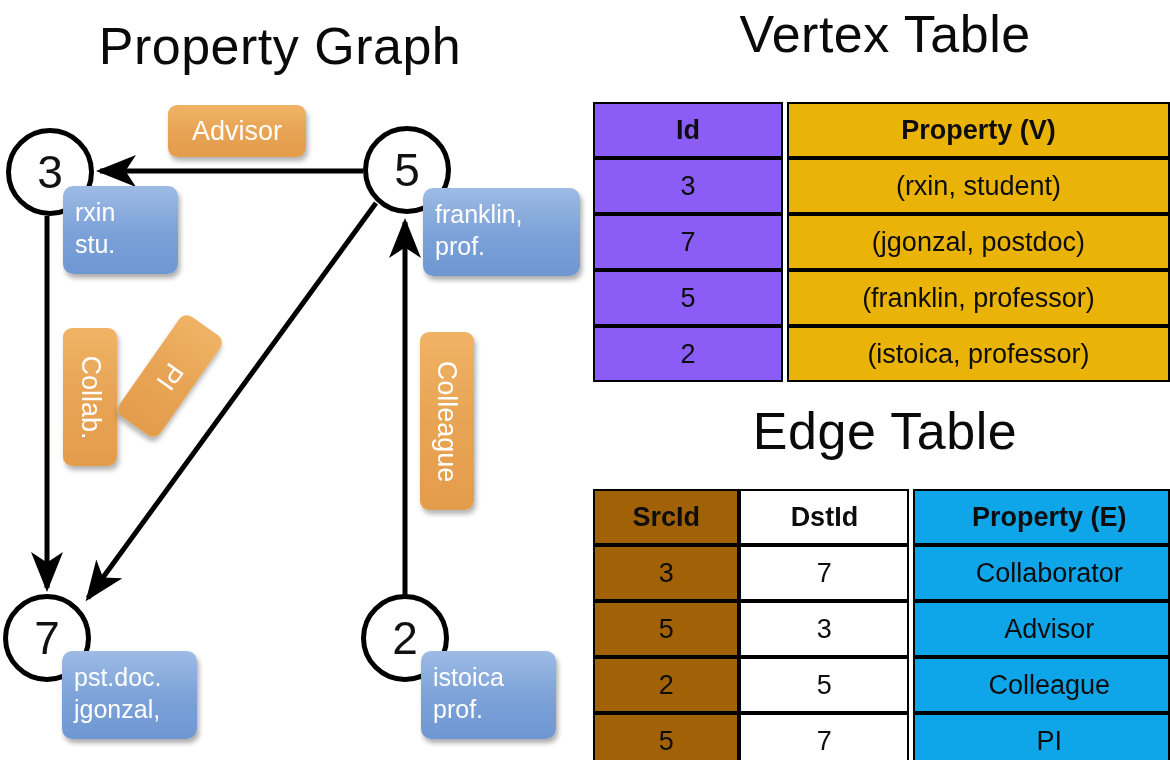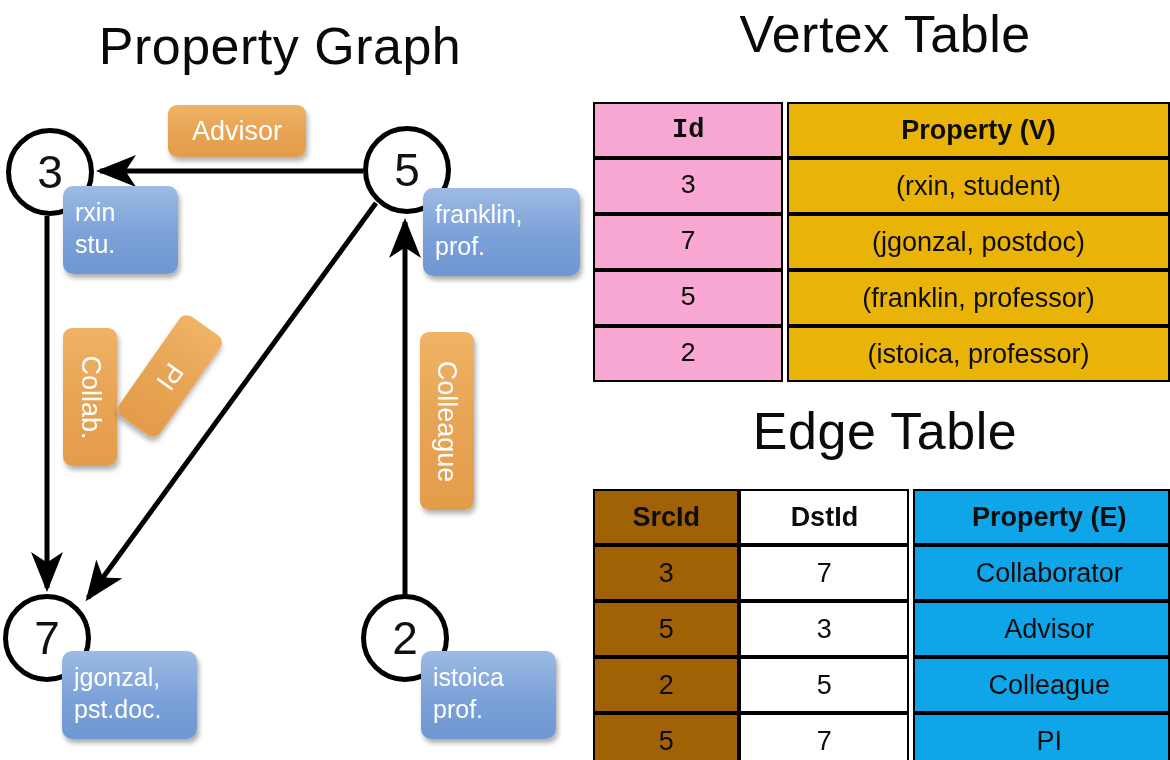--- a/index.html
+++ b/index.html
@@ -122,21 +122,21 @@
     text-align: center;
     vertical-align: middle;
     height: 52px;
     padding: 0 4px;
     font-weight: 300;
   }
   .data-table th { font-weight: 700; font-size: 27px; }
   .sep-col { border: none !important; width: 4px; padding: 0 !important; background: #fff; }
 
   #vertex-table { left: 593px; top: 102px; }
-  #vertex-table .col-id  { width: 186px; background: #f9a8d4; font-family: Liberation Mono, monospace; }
+  #vertex-table .col-id  { width: 186px; background: #8b5cf6; }
   #vertex-table .col-prop{ width: 384px; background: #eab308; }
 
   #edge-table { left: 593px; top: 489px; }
   #edge-table .col-src  { width: 148px; background: #a16207; }
   #edge-table .col-dst  { width: 176px; background: #ffffff; }
   #edge-table .col-prop { width: 246px; background: #0ea5e9; padding-left: 20px; }
 </style>
 </head>
 <body>
 
@@ -177,22 +177,22 @@
 
   <div class="prop-box" style="left:63px; top:186px; width:115px; height:88px;">
     <span>rxin</span>
     <span>stu.</span>
   </div>
   <div class="prop-box" style="left:423px; top:188px; width:157px; height:88px;">
     <span>franklin,</span>
     <span>prof.</span>
   </div>
   <div class="prop-box" style="left:62px; top:651px; width:135px; height:88px;">
+    <span>pst.doc.</span>
     <span>jgonzal,</span>
-    <span>pst.doc.</span>
   </div>
   <div class="prop-box" style="left:421px; top:651px; width:135px; height:88px;">
     <span>istoica</span>
     <span>prof.</span>
   </div>
 
   <div class="edge-label" id="label-advisor">
     <span>Advisor</span>
   </div>
   <div class="edge-label" id="label-collab">

